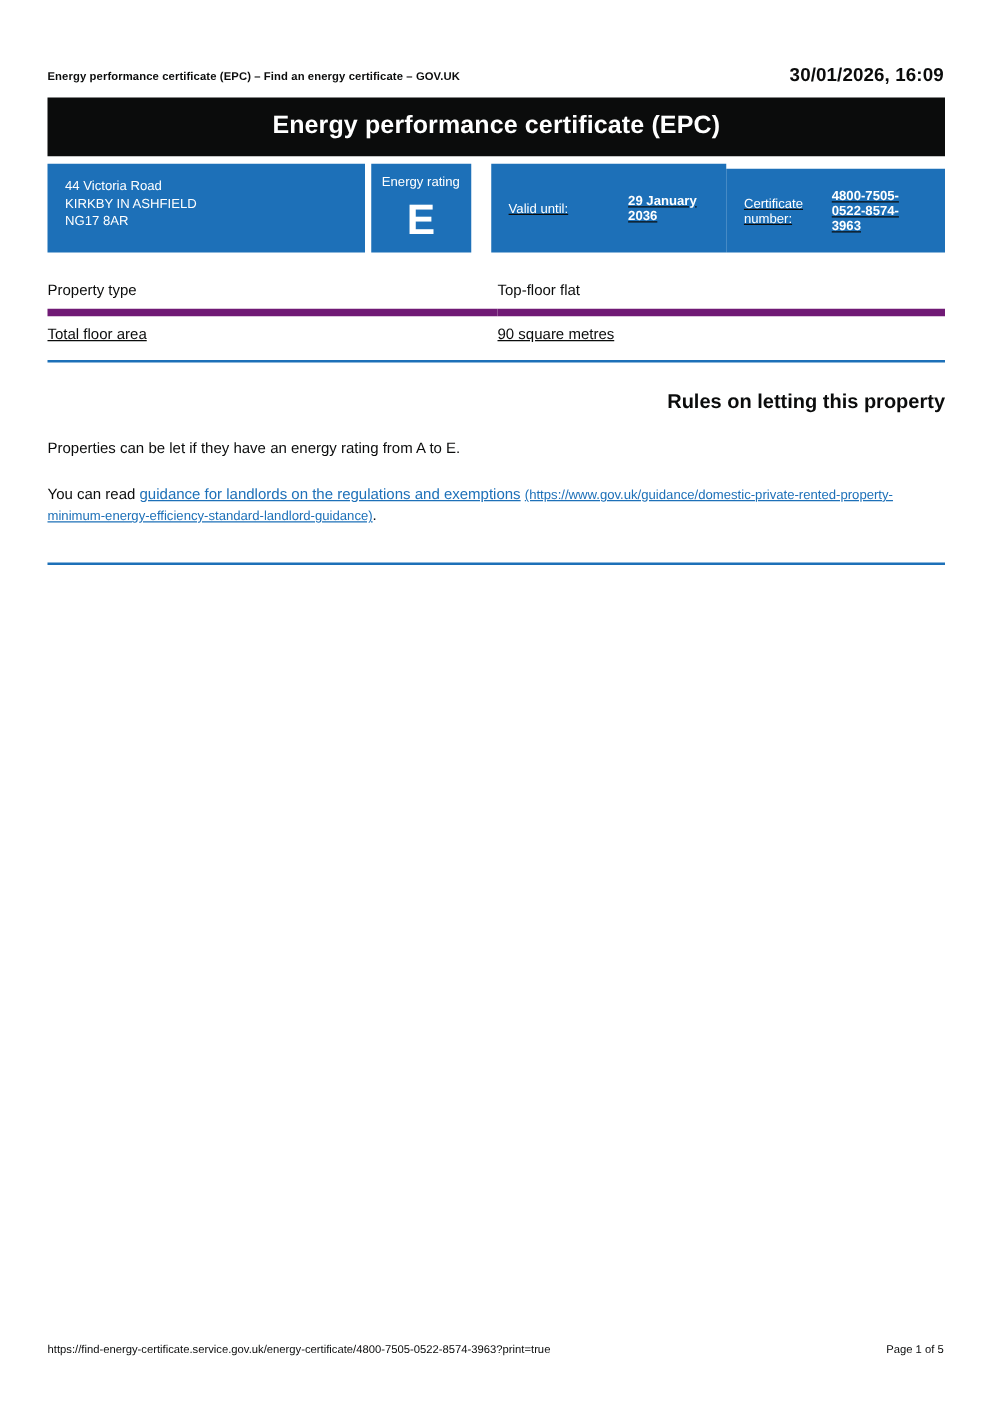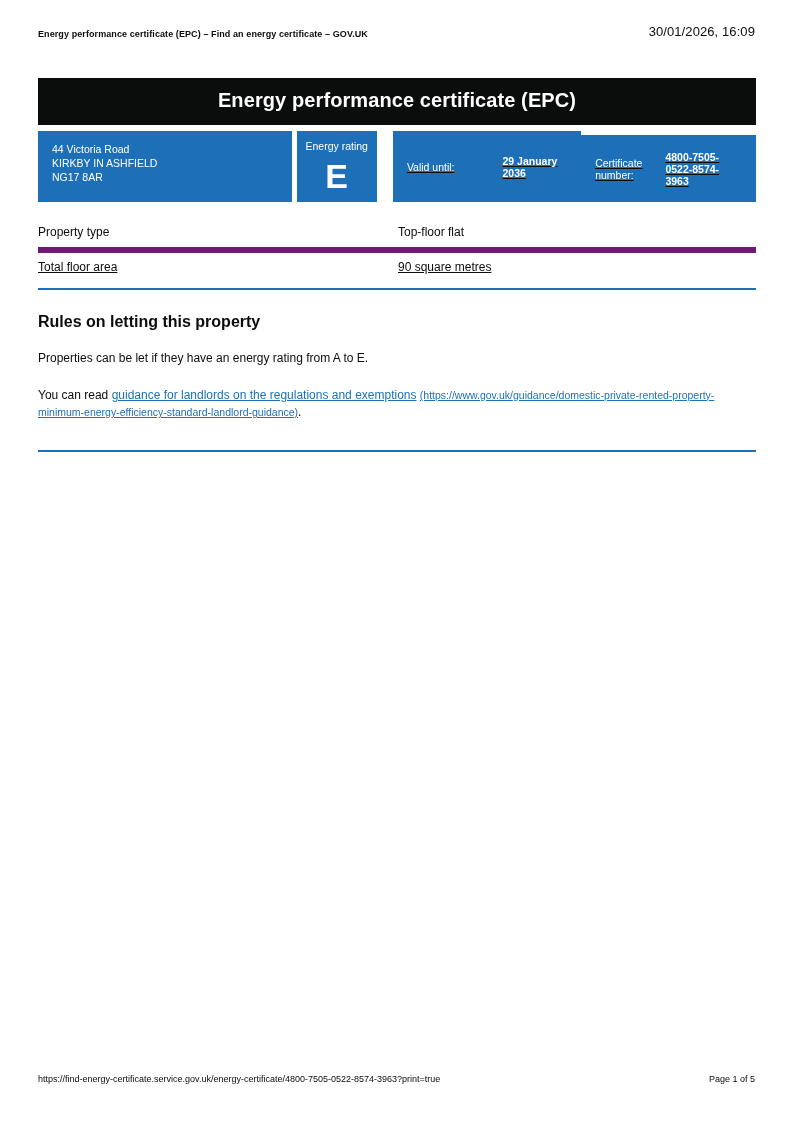--- a/index.html
+++ b/index.html
@@ -18,32 +18,32 @@
   .page {
     position: relative;
     width: 793px;
     height: 1122px;
     box-sizing: border-box;
   }
 
   
   .print-header {
     position: absolute;
-    top: 24px;
+    top: 52px;
     left: 38px;
     right: 38px;
     display: flex;
     justify-content: space-between;
-    align-items: flex-end;
+    align-items: center;
     font-size: 9px;
     color: #0b0c0c;
     letter-spacing: 0.01em;
   }
   .print-header .ph-left { font-weight: bold; }
-  .print-header .ph-right { font-weight: normal; font-size: 13px; }
+  .print-header .ph-right { font-weight: bold; font-size: 15px; }
 
   
   .content {
     position: absolute;
     top: 78px;
     left: 38px;
     width: 718px;
   }
 
   .title-bar {
@@ -141,20 +141,21 @@
 
   
   .section {
     margin-top: 22px;
   }
   .section h2 {
     margin: 0;
     font-size: 16px;
     font-weight: bold;
     line-height: 1.2;
+    text-align: right;
   }
   .section p {
     font-size: 12px;
     line-height: 1.45;
     margin: 19px 0 0 0;
   }
   a.gov-link {
     color: #1d70b8;
     text-decoration: underline;
   }

